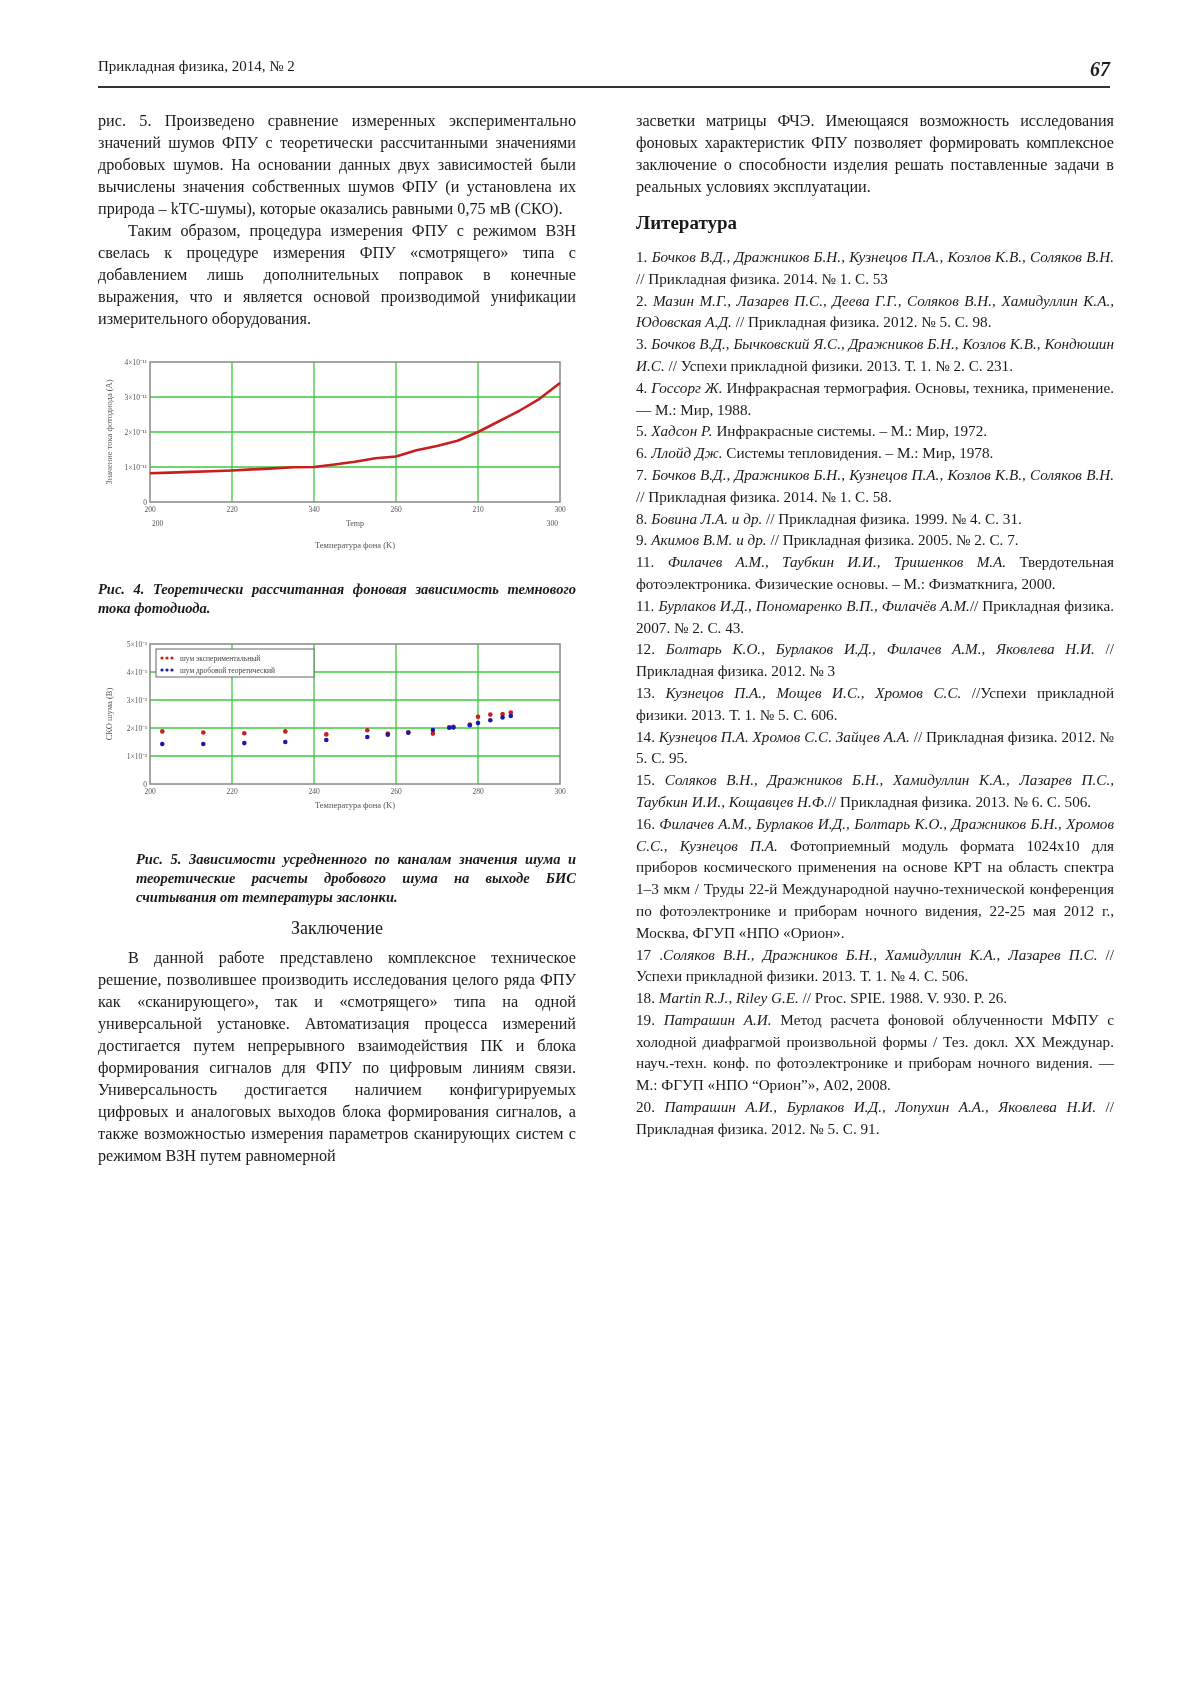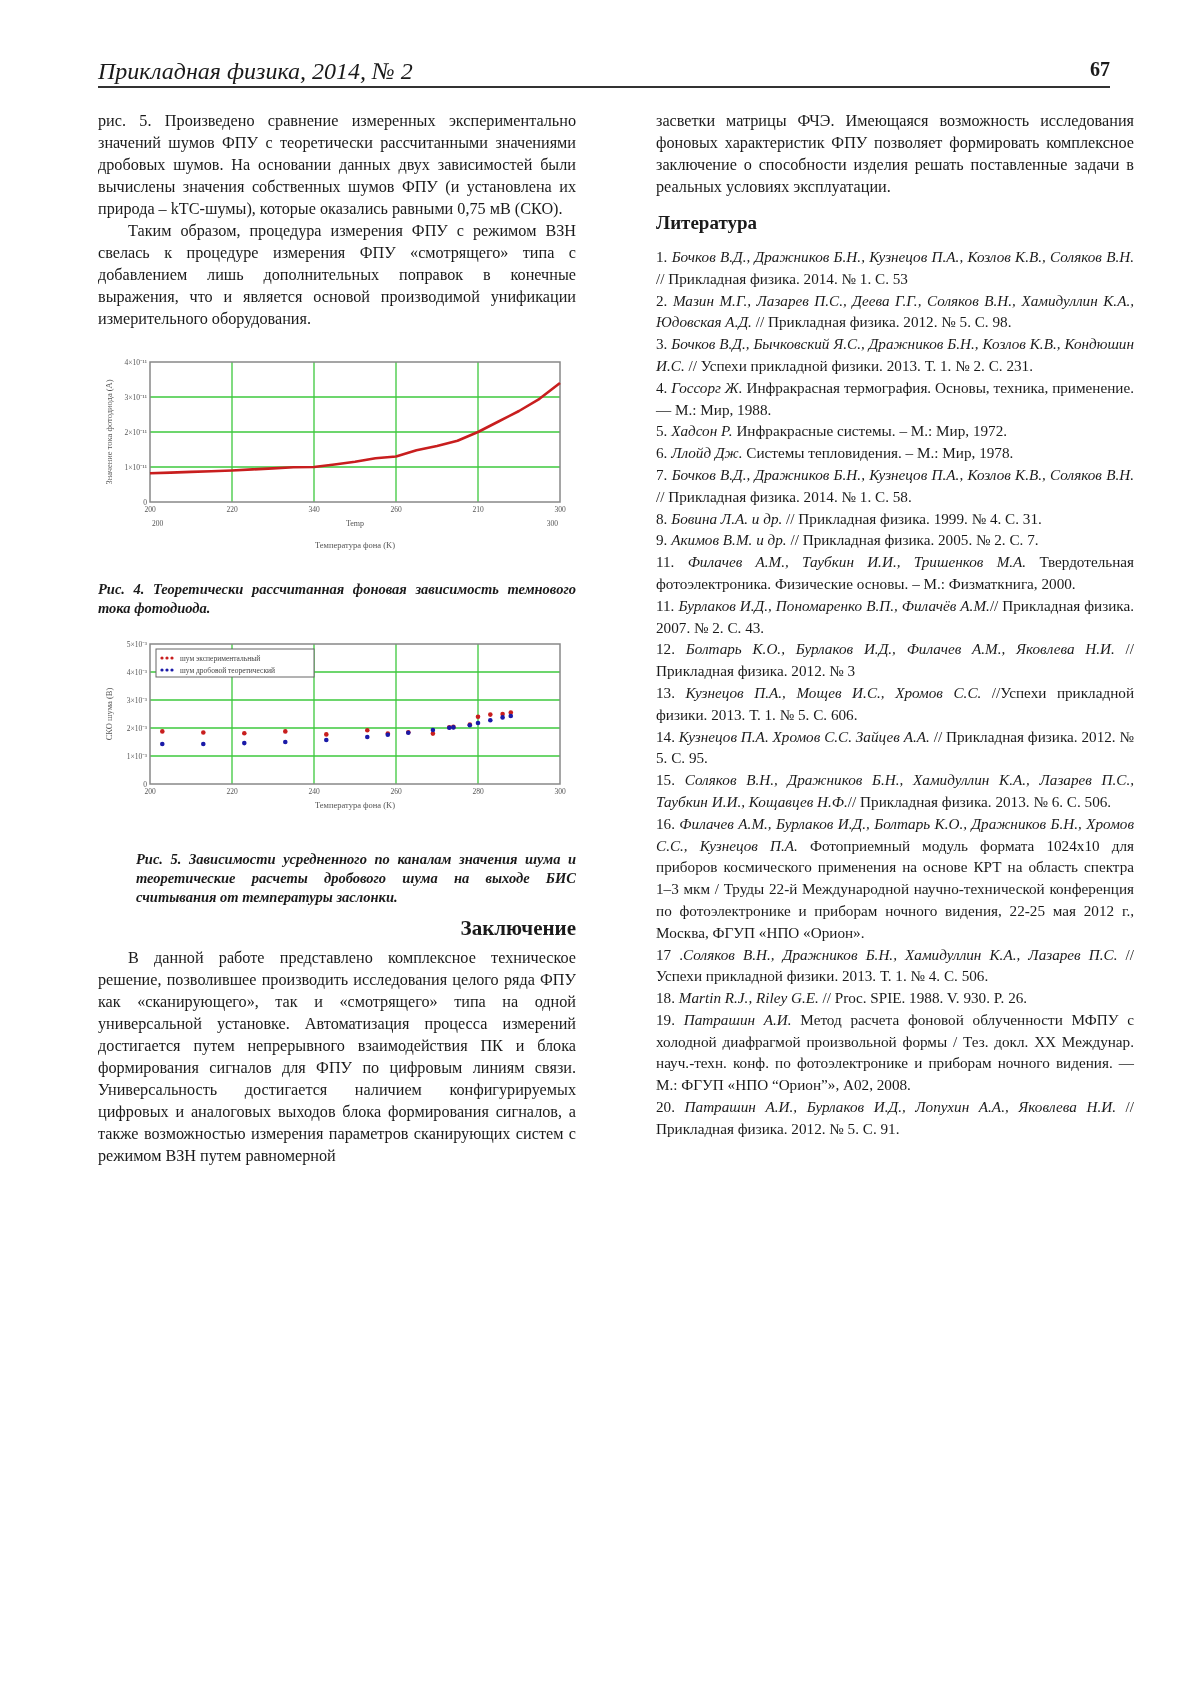--- a/index.html
+++ b/index.html
@@ -1,28 +1,28 @@
 <!DOCTYPE html>
 <html><head>
 <meta charset="utf-8">
 <style>
   html, body { margin: 0; padding: 0; background: #ffffff; }
   body { width: 1200px; height: 1698px; position: relative; font-family: "Liberation Serif", "DejaVu Serif", serif; color: #1a1a1a; overflow: hidden; }
   .header { position: absolute; left: 98px; top: 56px; width: 1012px; height: 30px; border-bottom: 2px solid #333; }
-  .header .journal { position: absolute; left: 0; top: 2px; font-style: italic; font-size: 24px; text-align: right; }
-  .header .pageno { position: absolute; right: 0; top: 2px; font-weight: bold; font-size: 20px; }
+  .header .journal { position: absolute; left: 0; top: 2px; font-size: 15px; text-align: right; }
+  .header .pageno { position: absolute; right: 0; top: 2px; font-style: italic; font-weight: bold; font-size: 20px; }
   .col { position: absolute; top: 110px; width: 478px; font-size: 16.2px; line-height: 22px; text-align: justify; }
   .col-left { left: 98px; }
-  .col-right { left: 656px; }
+  .col-right { left: 636px; }
   .col p { margin: 0; }
   .indent { text-indent: 30px; }
   .figure { position: relative; }
   .chart svg { display: block; }
   .caption { font-style: italic; font-weight: bold; font-size: 14.5px; line-height: 19px; text-align: justify; margin: 0; }
-  .section-title { font-weight: bold; font-size: 21px; text-align: right; margin: 10px 0 8px 0; }
+  .section-title { font-weight: normal; font-size: 18px; text-align: center; margin: 10px 0 8px 0; }
   .lit-title { font-weight: bold; font-size: 19px; margin: 14px 0 12px 0; }
   .refs { font-size: 15.2px; line-height: 21.8px; }
   .ref { margin: 0; text-align: justify; }
   .ref .au { font-style: italic; }
 </style>
 </head>
 <body>
 
 <div class="header">
   <span class="journal">Прикладная физика, 2014, № 2</span>

